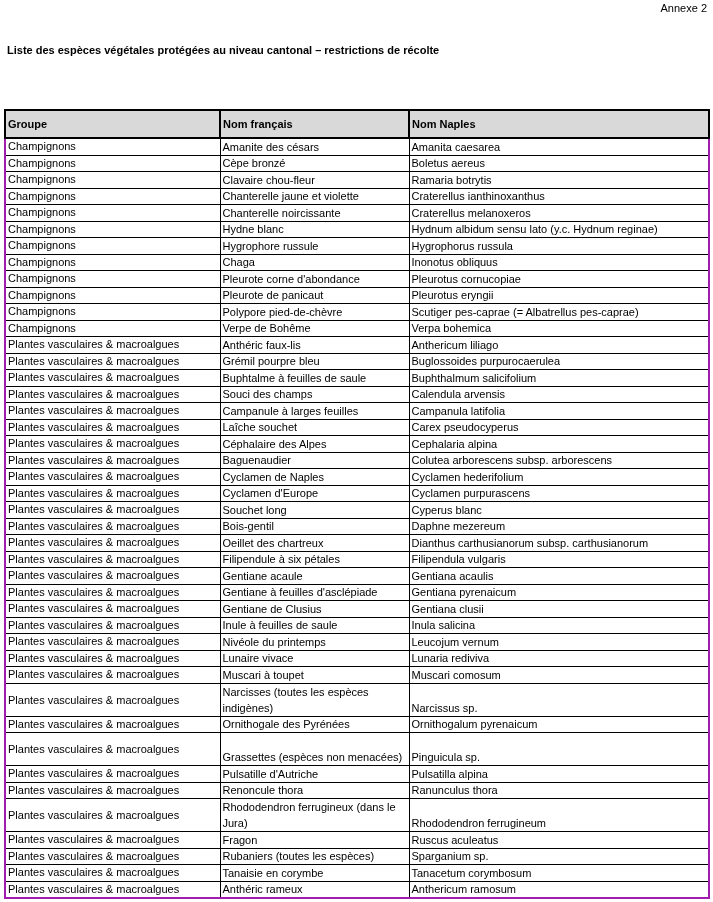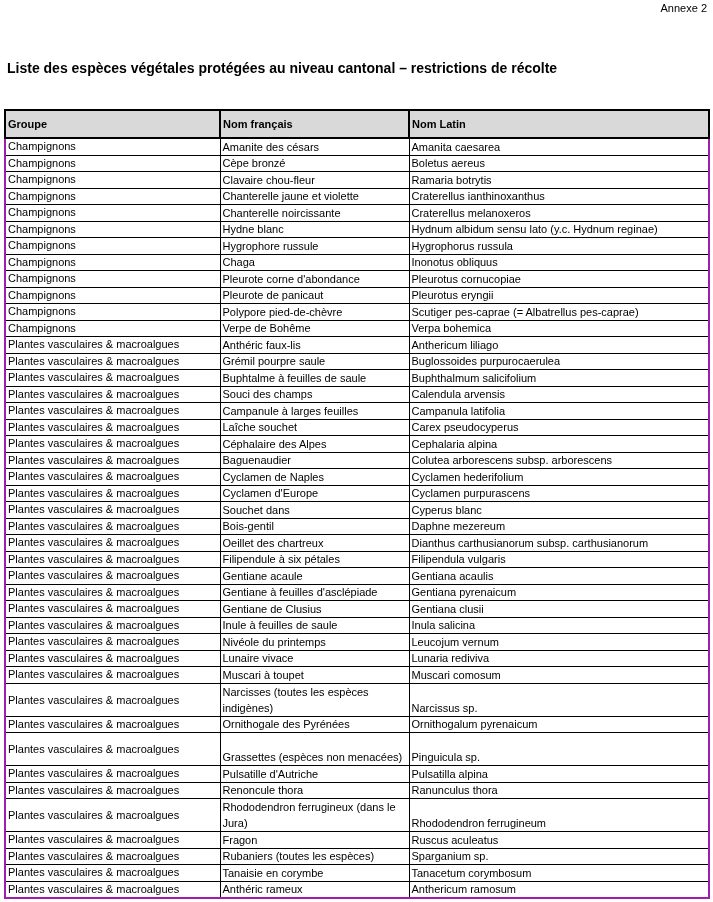--- a/index.html
+++ b/index.html
@@ -6,21 +6,21 @@
   body {
     width: 713px; height: 902px; position: relative; overflow: hidden;
     font-family: "Liberation Sans", sans-serif; color: #000;
   }
   .annex {
     position: absolute; right: 6px; top: 2px;
     font-size: 11px; font-weight: normal;
   }
   .doc-title {
     position: absolute; left: 7px; top: 43px;
-    font-size: 14px; font-weight: bold; line-height: 15px; margin-top: 18px;
+    font-size: 11px; font-weight: bold; line-height: 15px;
   }
   table.species {
     position: absolute; left: 4px; top: 109px;
     width: 704px; border-collapse: collapse; table-layout: fixed;
     border: 2px solid #a21caf;
     font-size: 11px;
   }
   table.species col.c1 { width: 215px; }
   table.species col.c2 { width: 189px; }
   table.species col.c3 { width: 300px; }
@@ -50,21 +50,21 @@
 <table class="species">
   <colgroup>
       <col class="c1">
       <col class="c2">
       <col class="c3">
     </colgroup>
   <thead>
     <tr>
       <th>Groupe</th>
       <th>Nom français</th>
-      <th>Nom Latin</th>
+      <th>Nom Naples</th>
     </tr>
   </thead>
   <tbody id="species-body">
       <tr>
         <td class="grp">Champignons</td>
         <td class="fr">Amanite des césars</td>
         <td class="lat">Amanita caesarea</td>
       </tr>
       <tr>
         <td class="grp">Champignons</td>
@@ -121,21 +121,21 @@
         <td class="fr">Verpe de Bohême</td>
         <td class="lat">Verpa bohemica</td>
       </tr>
       <tr>
         <td class="grp">Plantes vasculaires &amp; macroalgues</td>
         <td class="fr">Anthéric faux-lis</td>
         <td class="lat">Anthericum liliago</td>
       </tr>
       <tr>
         <td class="grp">Plantes vasculaires &amp; macroalgues</td>
-        <td class="fr">Grémil pourpre saule</td>
+        <td class="fr">Grémil pourpre bleu</td>
         <td class="lat">Buglossoides purpurocaerulea</td>
       </tr>
       <tr>
         <td class="grp">Plantes vasculaires &amp; macroalgues</td>
         <td class="fr">Buphtalme à feuilles de saule</td>
         <td class="lat">Buphthalmum salicifolium</td>
       </tr>
       <tr>
         <td class="grp">Plantes vasculaires &amp; macroalgues</td>
         <td class="fr">Souci des champs</td>
@@ -166,21 +166,21 @@
         <td class="fr">Cyclamen de Naples</td>
         <td class="lat">Cyclamen hederifolium</td>
       </tr>
       <tr>
         <td class="grp">Plantes vasculaires &amp; macroalgues</td>
         <td class="fr">Cyclamen d'Europe</td>
         <td class="lat">Cyclamen purpurascens</td>
       </tr>
       <tr>
         <td class="grp">Plantes vasculaires &amp; macroalgues</td>
-        <td class="fr">Souchet dans</td>
+        <td class="fr">Souchet long</td>
         <td class="lat">Cyperus blanc</td>
       </tr>
       <tr>
         <td class="grp">Plantes vasculaires &amp; macroalgues</td>
         <td class="fr">Bois-gentil</td>
         <td class="lat">Daphne mezereum</td>
       </tr>
       <tr>
         <td class="grp">Plantes vasculaires &amp; macroalgues</td>
         <td class="fr">Oeillet des chartreux</td>

